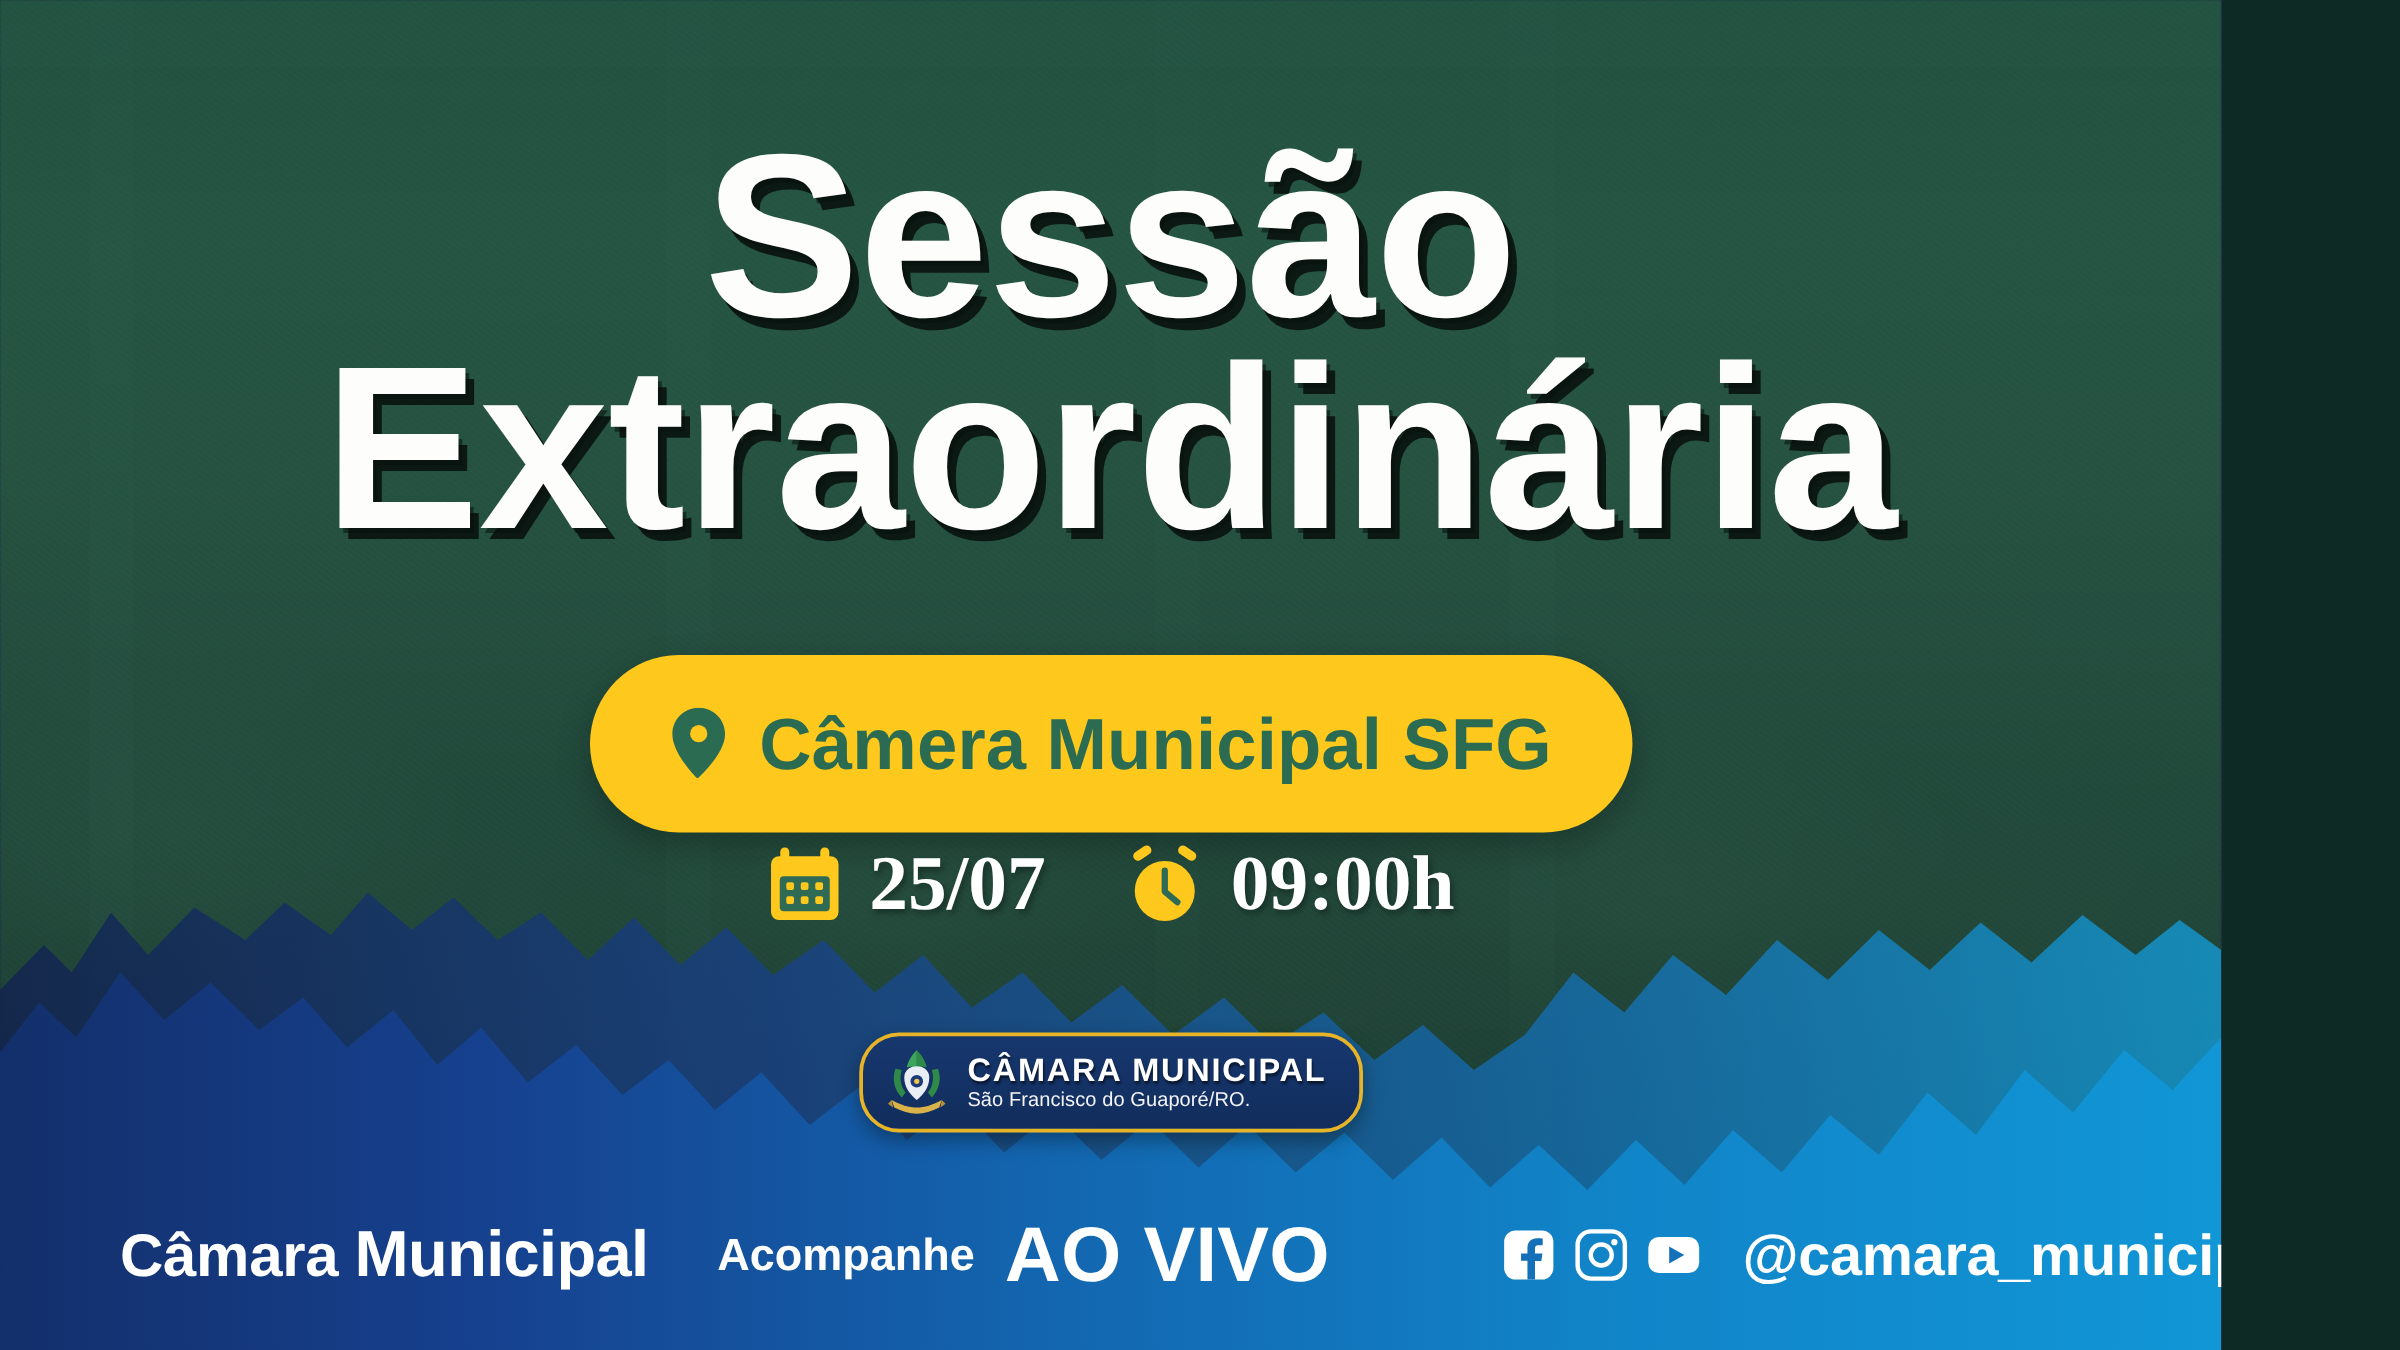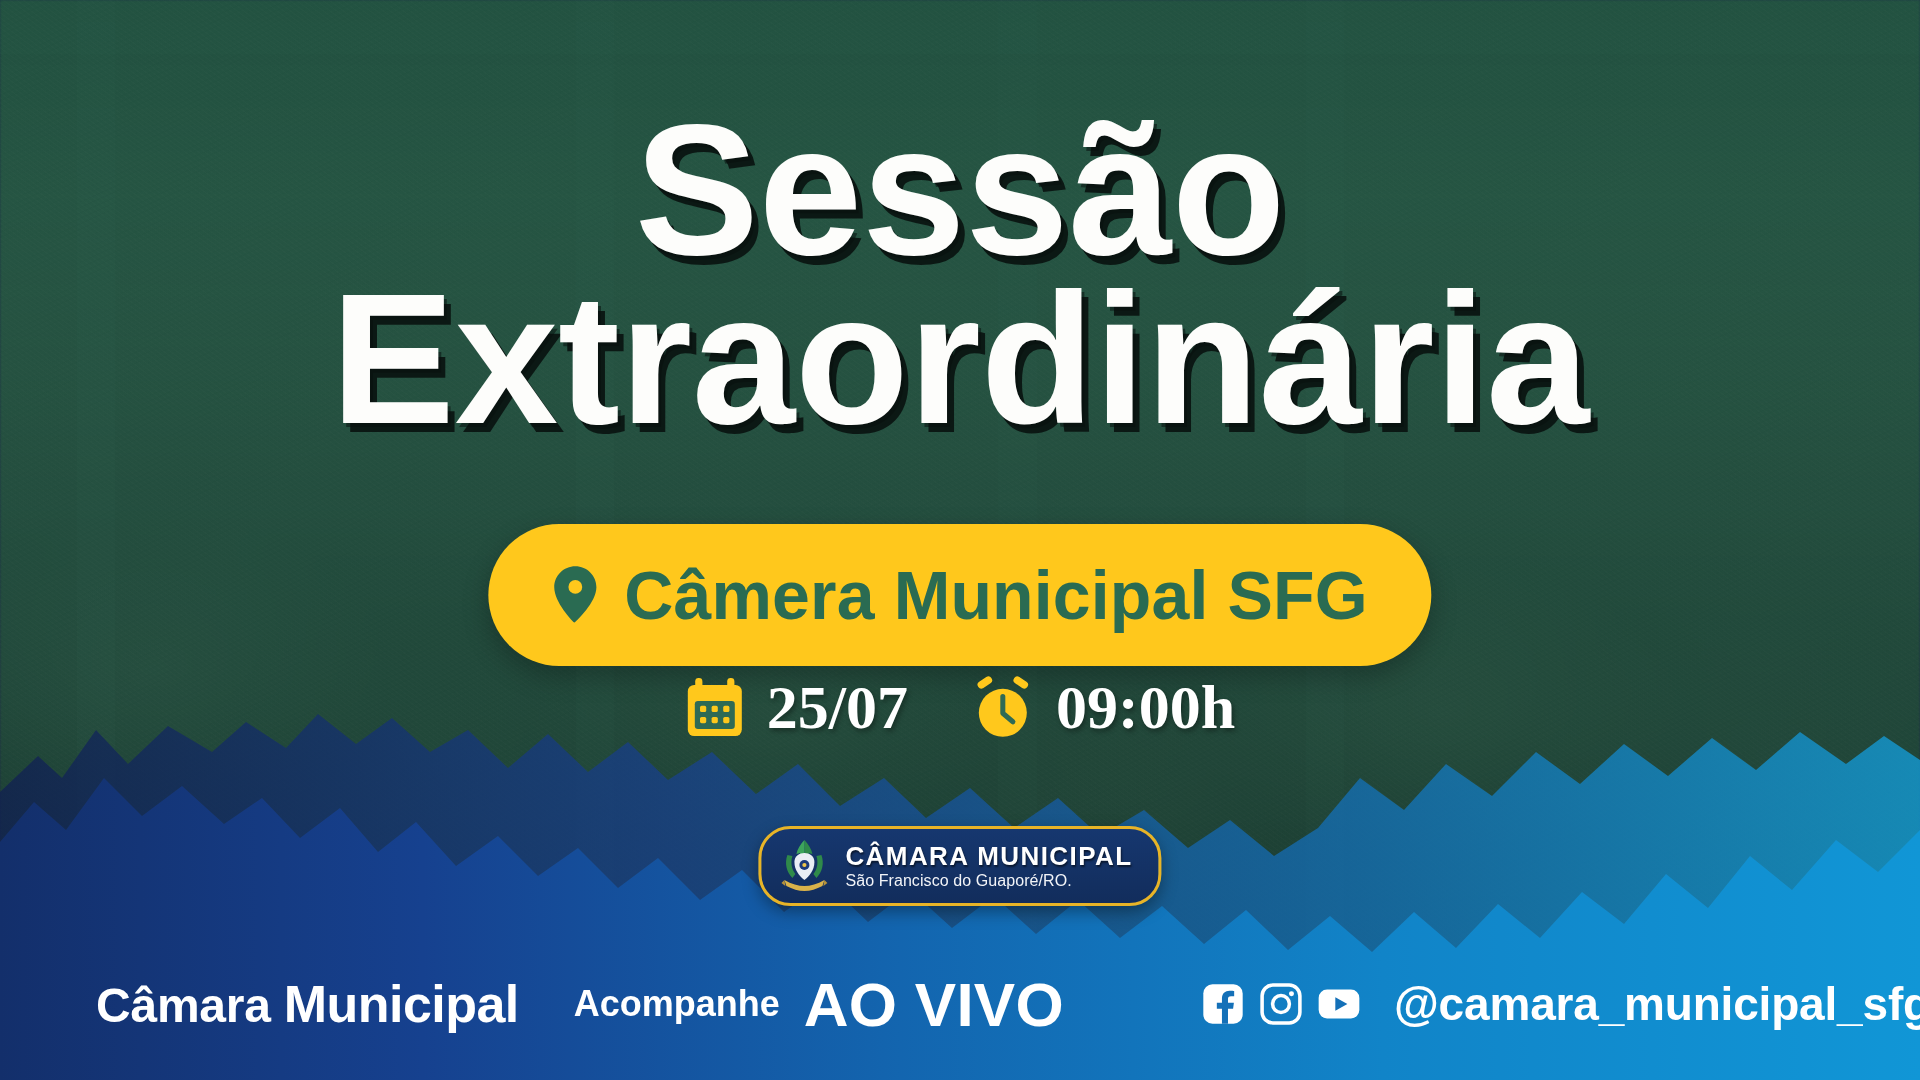--- a/index.html
+++ b/index.html
@@ -1,21 +1,21 @@
 <!DOCTYPE html>
 <html lang="pt-BR"><head>
 <meta charset="utf-8">
 <title>Sessão Extraordinária</title>
 <style>
   html,body{margin:0;padding:0;background:#0d2b24;}
   *{box-sizing:border-box;}
 
   .stage{
     position:relative;
-    width:1920px;height:1080px;
+    width:1777px;height:1080px;
     overflow:hidden;
     font-family:"Liberation Sans", sans-serif;
     background:#4c1d95;
   }
 
   
   .photo{
     position:absolute;inset:0;
     background:
       radial-gradient(ellipse 340px 220px at 8% 62%, rgba(150,150,140,.55), transparent 70%),
@@ -88,21 +88,21 @@
   .pill{
     position:absolute;left:50%;top:524px;transform:translateX(-50%);
     display:flex;align-items:center;gap:26px;
     height:142px;padding:0 64px;
     background:#FFC81C;
     border-radius:76px;
     box-shadow:0 10px 26px rgba(0,0,0,.25);
   }
   .pill .pin{width:46px;height:58px;flex:0 0 auto;}
   .pill .ptxt{
-    font-size:68px;font-weight:700;color:#2A6B52;
+    font-size:58px;font-weight:700;color:#2A6B52;
     letter-spacing:.002em;white-space:nowrap;
   }
 
   
   .datetime{
     position:absolute;left:50%;top:672px;transform:translateX(-50%);
     display:flex;align-items:center;gap:32px;white-space:nowrap;font-family:Liberation Serif, serif;
   }
   .dt-group{display:flex;align-items:center;gap:22px;}
   .dt-val{

